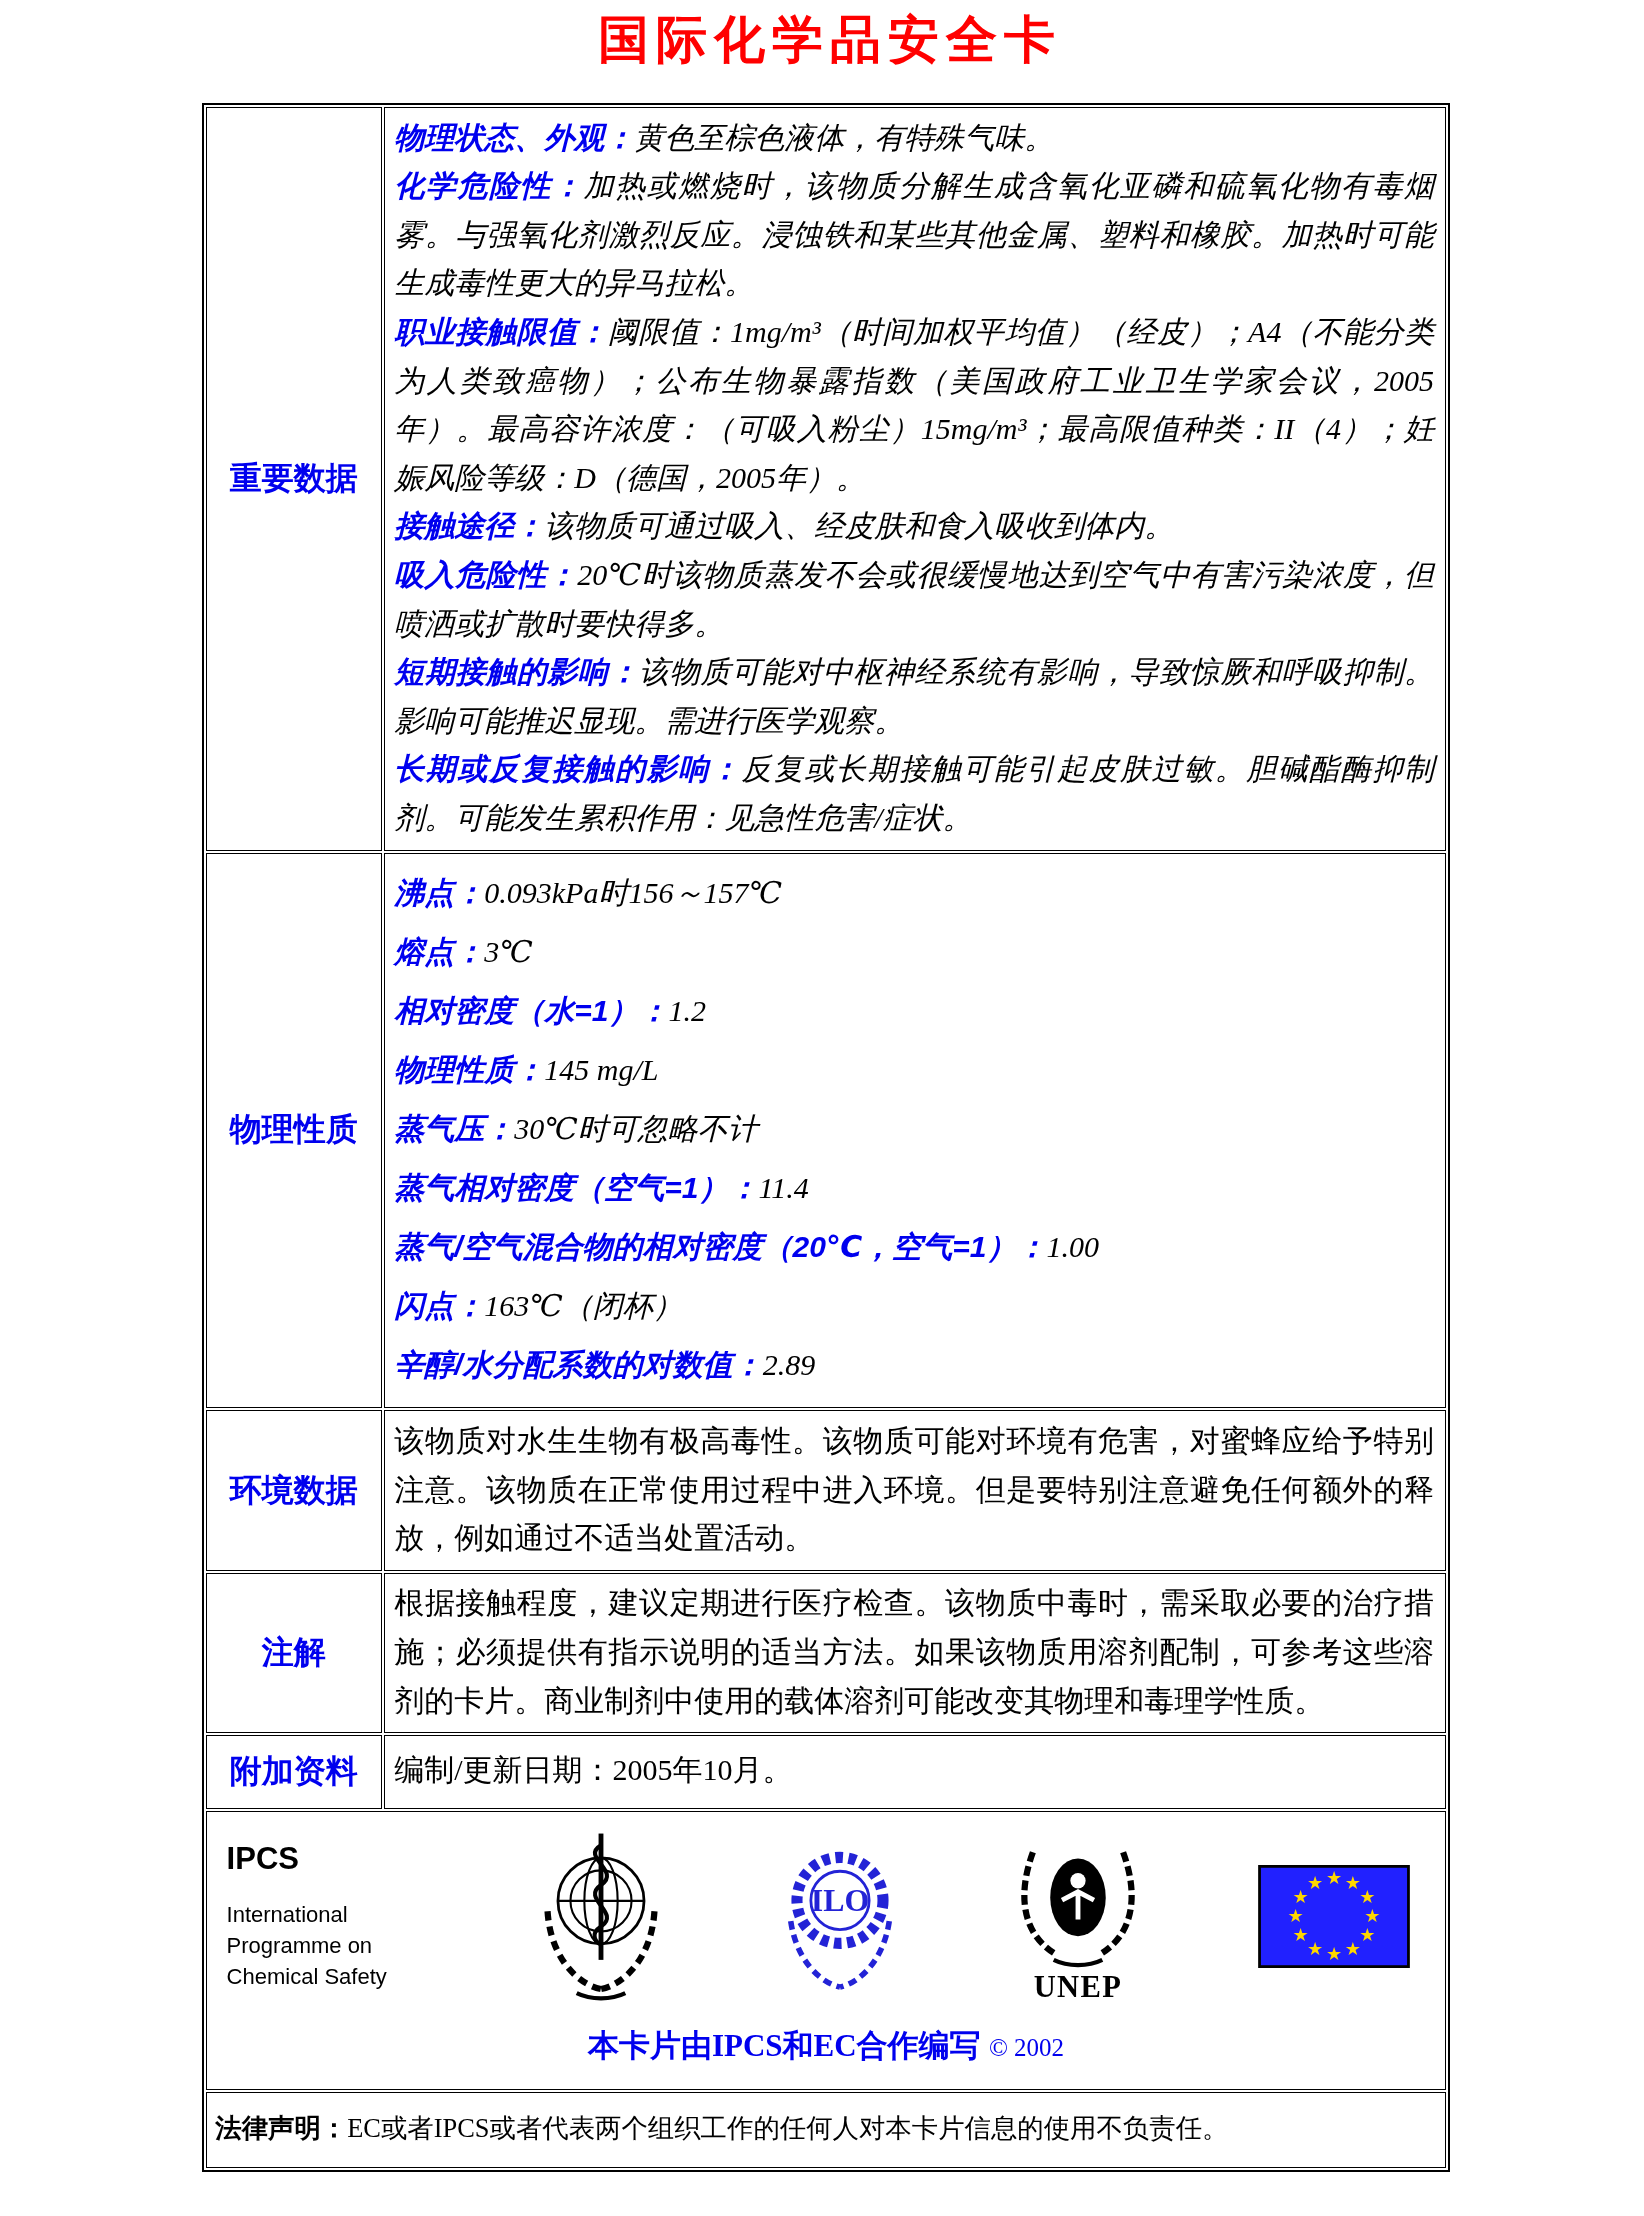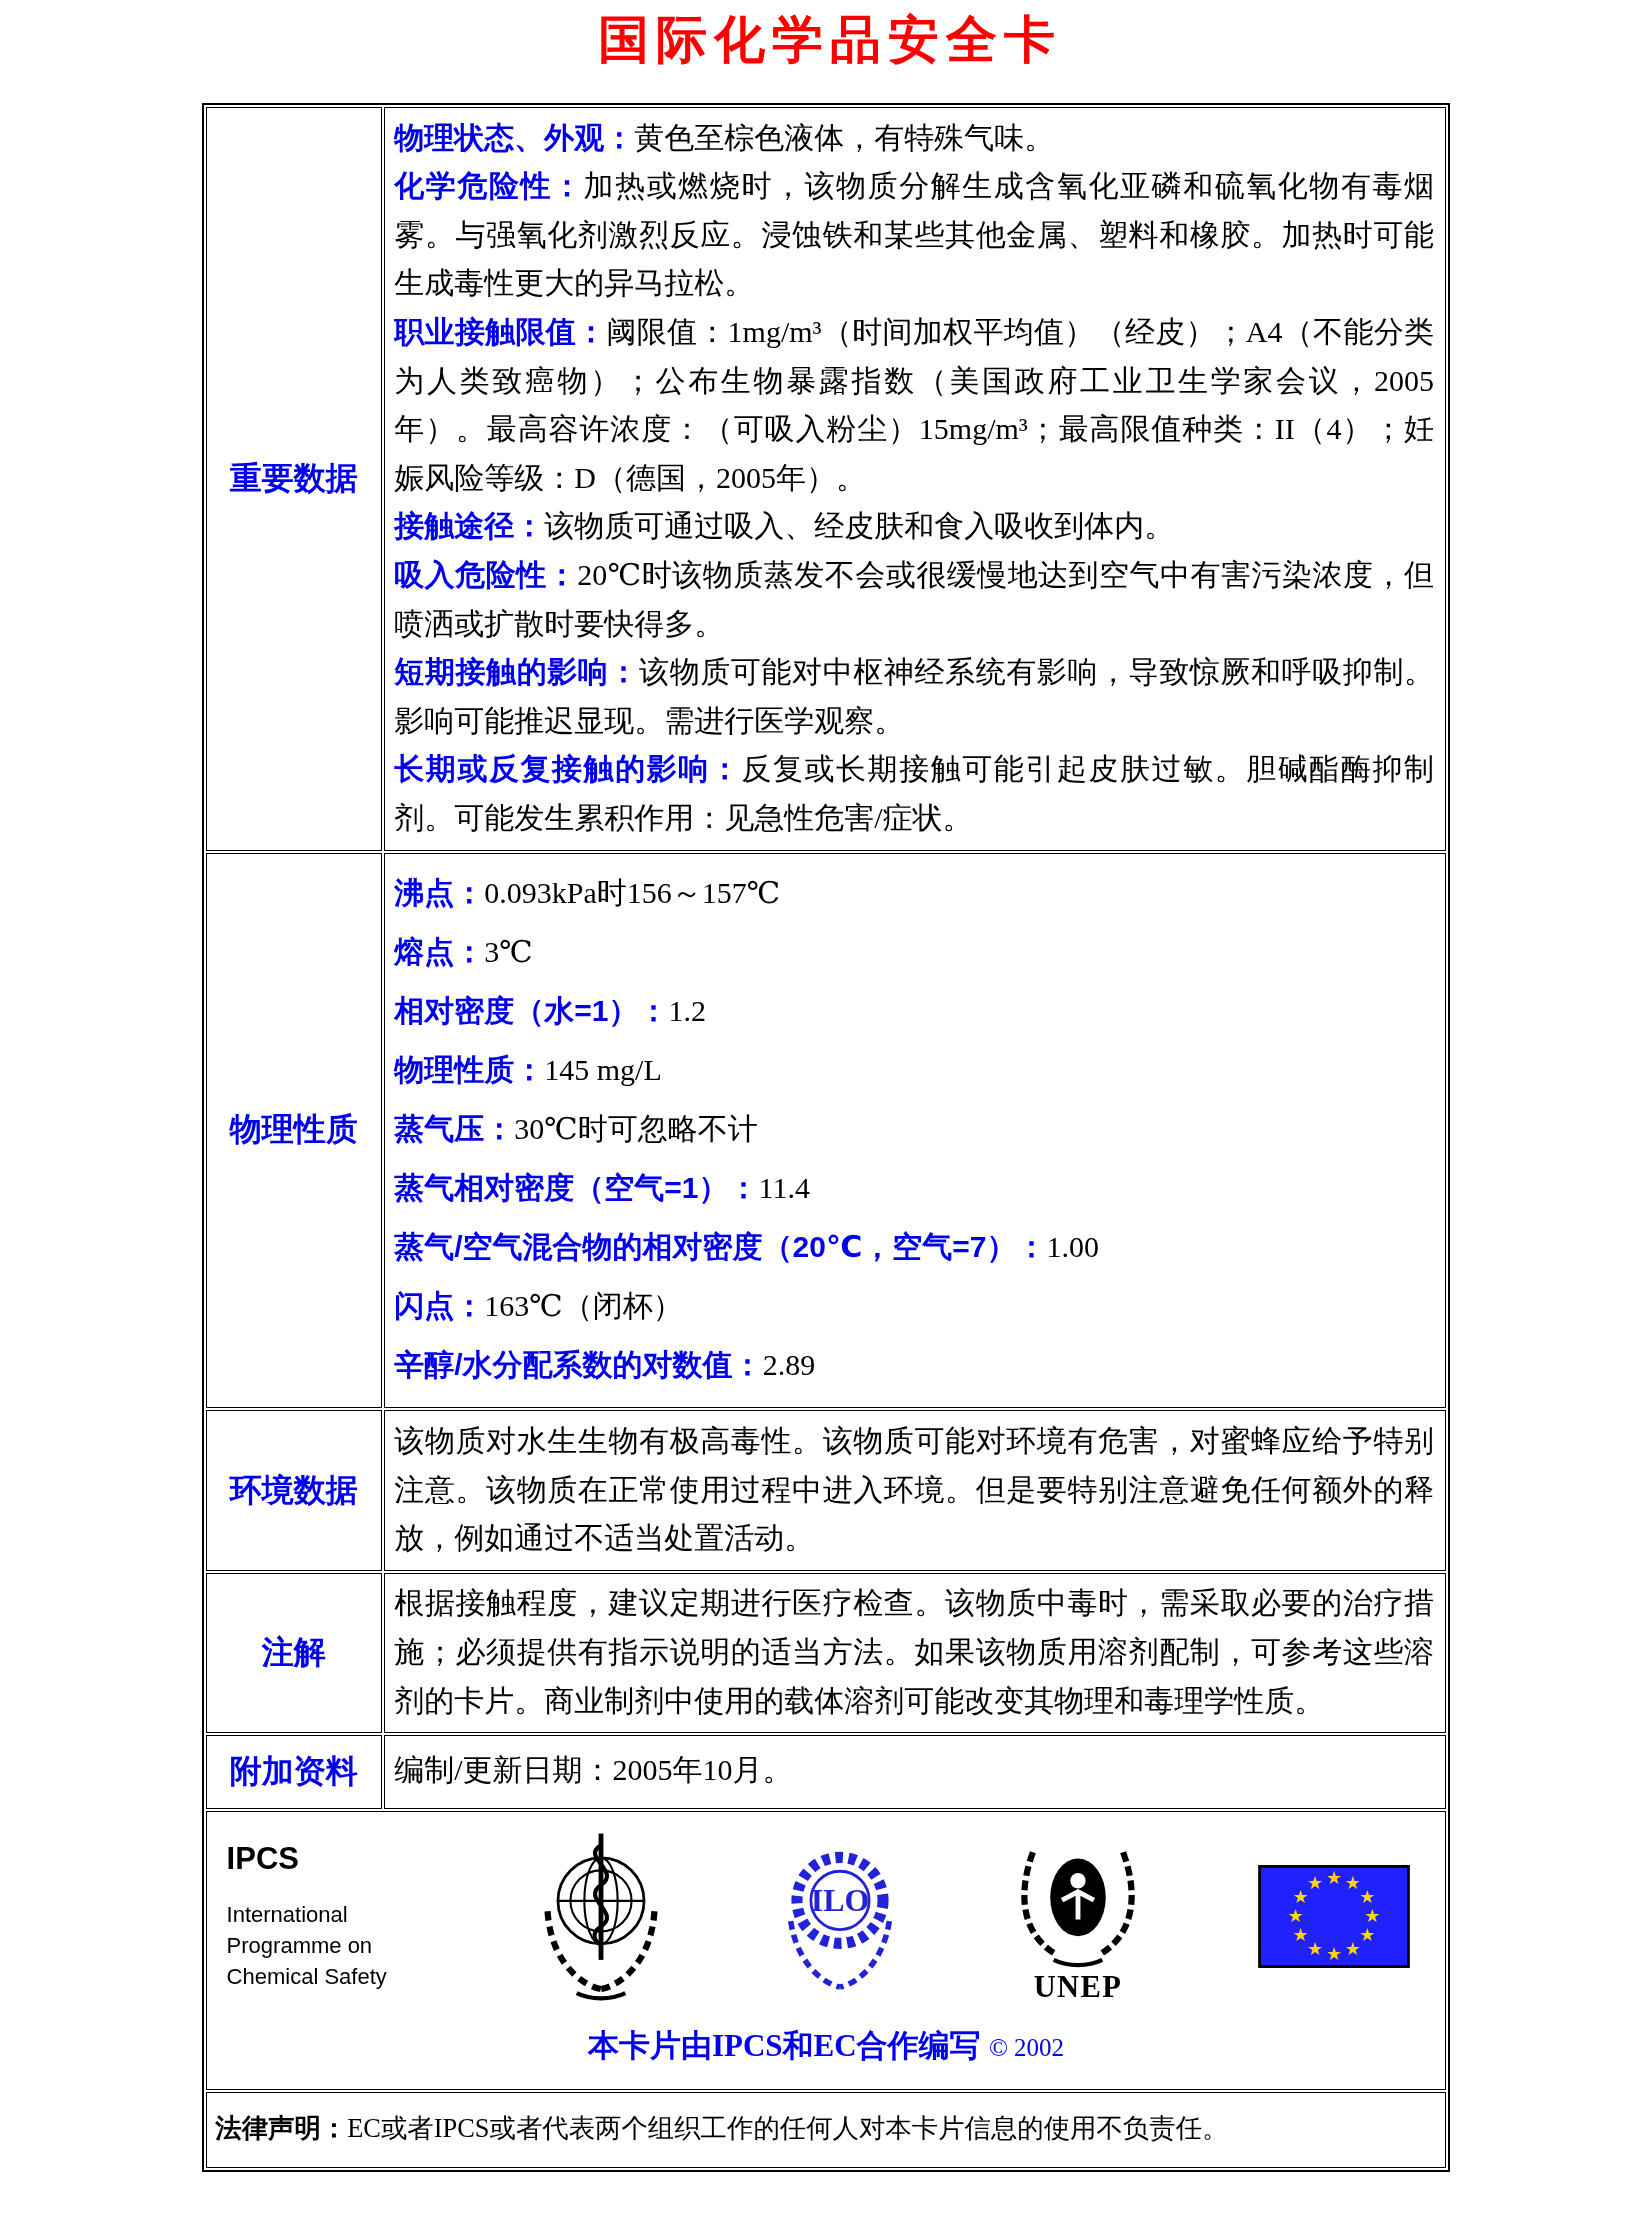--- a/index.html
+++ b/index.html
@@ -66,21 +66,21 @@
     font-family: "Liberation Sans", "DejaVu Sans", sans-serif;
     font-size: 32px;
     padding: 4.2px 2.8px;
   }
   td.content-cell {
     font-size: 30px;
     line-height: 1.62;
     text-align: justify;
     padding: 5.6px 11px 7px 9.7px;
   }
-  .entry { margin: 0; }
+  .entry { margin: 0; font-style: italic; }
   .phys-list .entry { margin: 10.4px 0; text-align: left; }
   td.addl-cell { padding: 9.7px 11px 14px 9.7px; font-size: 30px; }
   td.logos-cell { padding: 11px 14px 5.6px 14px; }
   .logos-row {
     display: flex;
     justify-content: space-between;
     align-items: center;
     padding: 4.2px 21px 0 5.6px;
   }
   .ipcs-block {
@@ -142,21 +142,21 @@
 
     <tr>
       <td class="label-cell">物理性质</td>
       <td class="content-cell phys-list">
         <p class="entry"><span class="blue-key">沸点：</span><span>0.093kPa时156～157℃</span></p>
         <p class="entry"><span class="blue-key">熔点：</span><span>3℃</span></p>
         <p class="entry"><span class="blue-key">相对密度（水=1）：</span><span>1.2</span></p>
         <p class="entry"><span class="blue-key">物理性质：</span><span>145 mg/L</span></p>
         <p class="entry"><span class="blue-key">蒸气压：</span><span>30℃时可忽略不计</span></p>
         <p class="entry"><span class="blue-key">蒸气相对密度（空气=1）：</span><span>11.4</span></p>
-        <p class="entry"><span class="blue-key">蒸气/空气混合物的相对密度（20℃，空气=7）：</span><span>1.00</span></p>
+        <p class="entry"><span class="blue-key">蒸气/空气混合物的相对密度（20℃，空气=1）：</span><span>1.00</span></p>
         <p class="entry"><span class="blue-key">闪点：</span><span>163℃（闭杯）</span></p>
         <p class="entry"><span class="blue-key">辛醇/水分配系数的对数值：</span><span>2.89</span></p>
       </td>
     </tr>
 
     <tr>
       <td class="label-cell">环境数据</td>
       <td class="content-cell">该物质对水生生物有极高毒性。该物质可能对环境有危害，对蜜蜂应给予特别注意。该物质在正常使用过程中进入环境。但是要特别注意避免任何额外的释放，例如通过不适当处置活动。</td>
     </tr>
 

